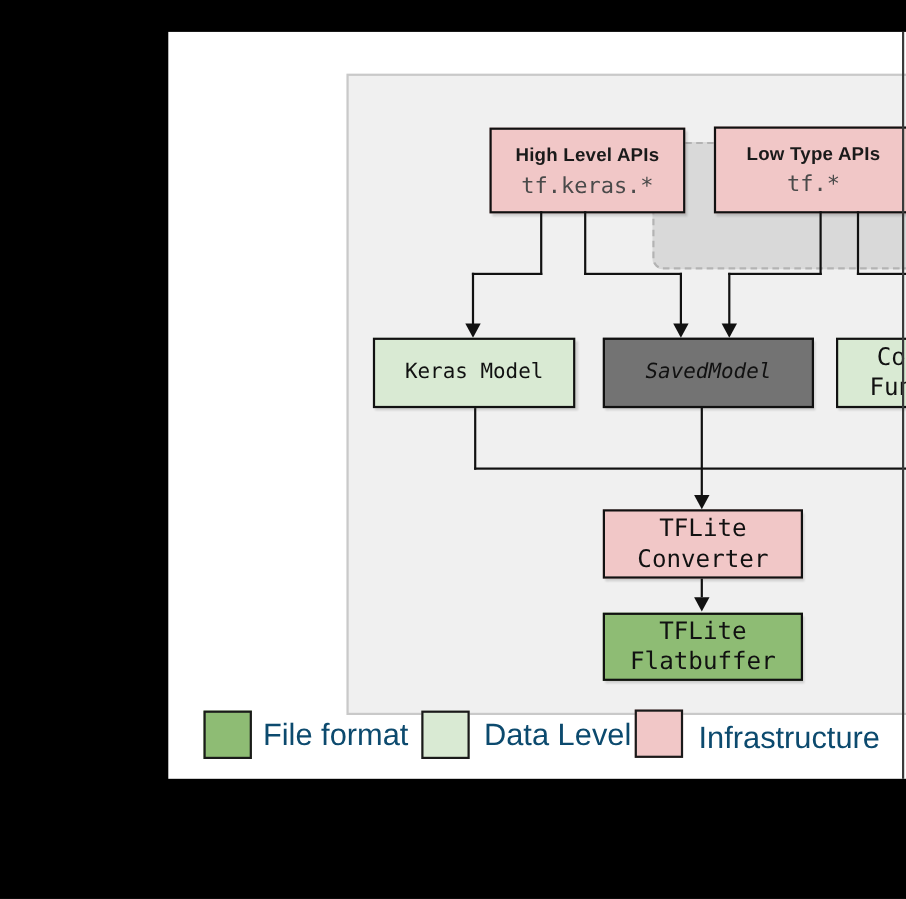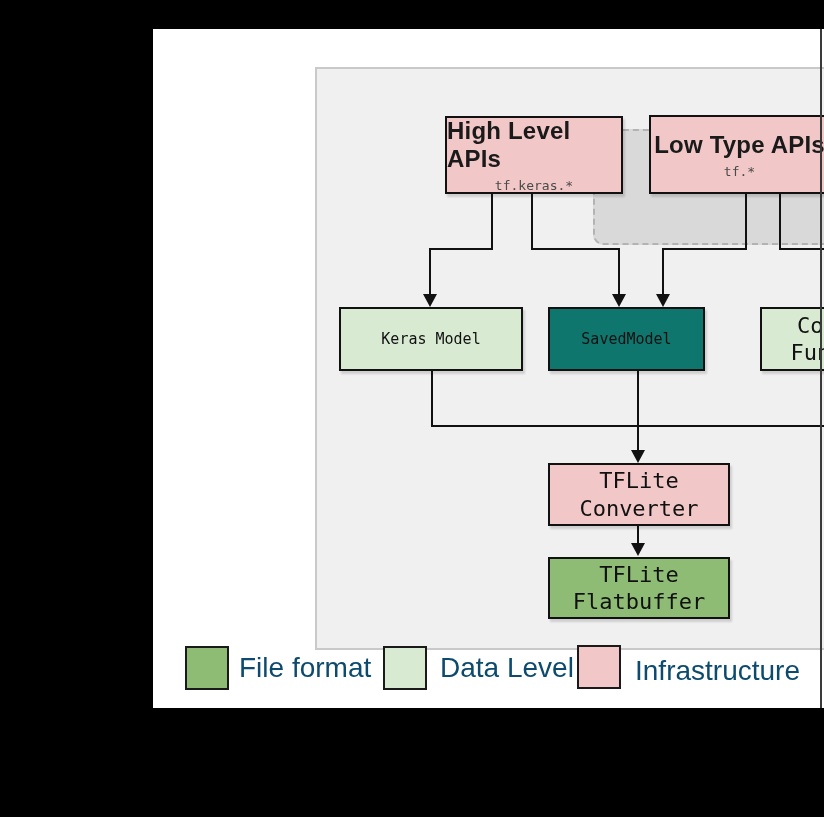--- a/index.html
+++ b/index.html
@@ -15,24 +15,24 @@
   }
   .api-group{
     position:absolute;left:276px;top:60px;width:414px;height:116px;
     border:2px dashed #b3b3b3;border-radius:10px;box-sizing:border-box;
   }
   .node{
     position:absolute;border:2.5px solid #111;box-sizing:border-box;
     display:flex;flex-direction:column;align-items:center;justify-content:center;
     box-shadow:2px 3px 2px rgba(0,0,0,0.14);
   }
-  .api-title{font-size:24px;font-weight:600;color:#1a1a1a;letter-spacing:0.2px;}
-  .api-sub{font-family:"DejaVu Sans Mono", monospace;font-size:13px;color:#4a4a4a;margin-top:5px;}
+  .api-title{font-size:17px;font-weight:600;color:#1a1a1a;letter-spacing:0.2px;}
+  .api-sub{font-family:"DejaVu Sans Mono", monospace;font-size:20px;color:#4a4a4a;margin-top:5px;}
   .node-label{
-    font-family:"DejaVu Sans Mono", monospace;font-size:15px;color:#111;
+    font-family:"DejaVu Sans Mono", monospace;font-size:19px;color:#111;
     text-align:center;white-space:pre-line;line-height:1.25;
   }
   .node-label.small{font-size:22px;}
   .seg{position:absolute;background:#111;}
   .arrow-down{
     position:absolute;width:0;height:0;
     border-left:7px solid transparent;border-right:7px solid transparent;
     border-top:13px solid #111;
   }
   .legend-swatch{
@@ -78,21 +78,21 @@
       <div class="seg" style="left:345px;top:179px;width:2px;height:47px"></div>
       <div class="arrow-down" style="left:339px;top:225px"></div>
 
       <div class="seg" style="left:462px;top:123px;width:2px;height:58px"></div>
       <div class="seg" style="left:462px;top:179px;width:72px;height:2px"></div>
 
       <div class="node" style="left: 22px; top: 238px; width: 184px; height: 64px; background: rgb(217, 234, 211);">
         <div class="node-label">Keras Model</div>
       </div>
 
-      <div class="node" style="left: 231px; top: 238px; width: 157px; height: 64px; background: #0f766e;">
+      <div class="node" style="left: 231px; top: 238px; width: 192px; height: 64px; background: #737373; font-style: italic;">
         <div class="node-label">SavedModel</div>
       </div>
 
       <div class="node" style="left: 443px; top: 238px; width: 180px; height: 64px; background: rgb(217, 234, 211);">
         <div class="node-label small">Concrete
 Functions</div>
       </div>
 
       <div class="seg" style="left:114px;top:302px;width:2px;height:56px"></div>
 

